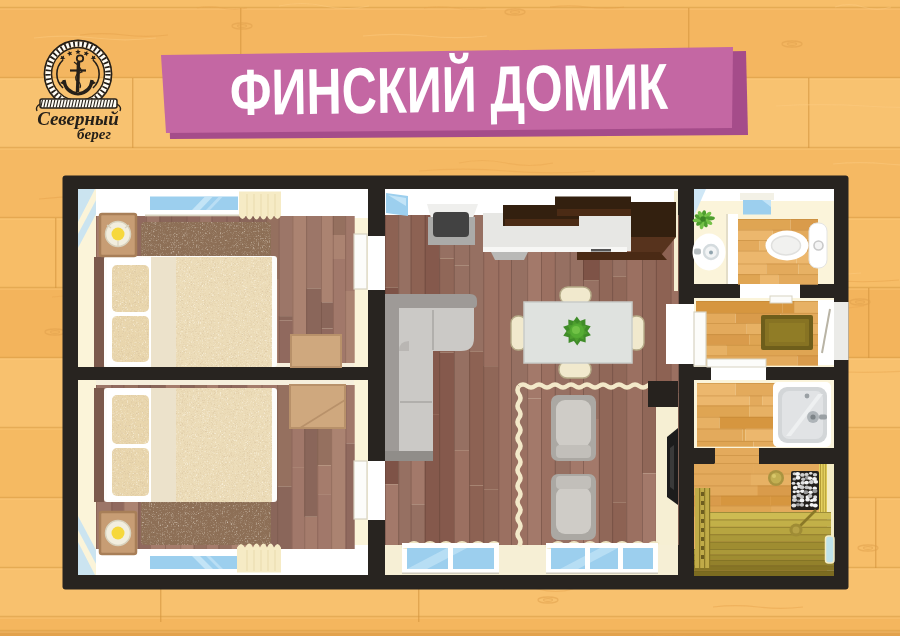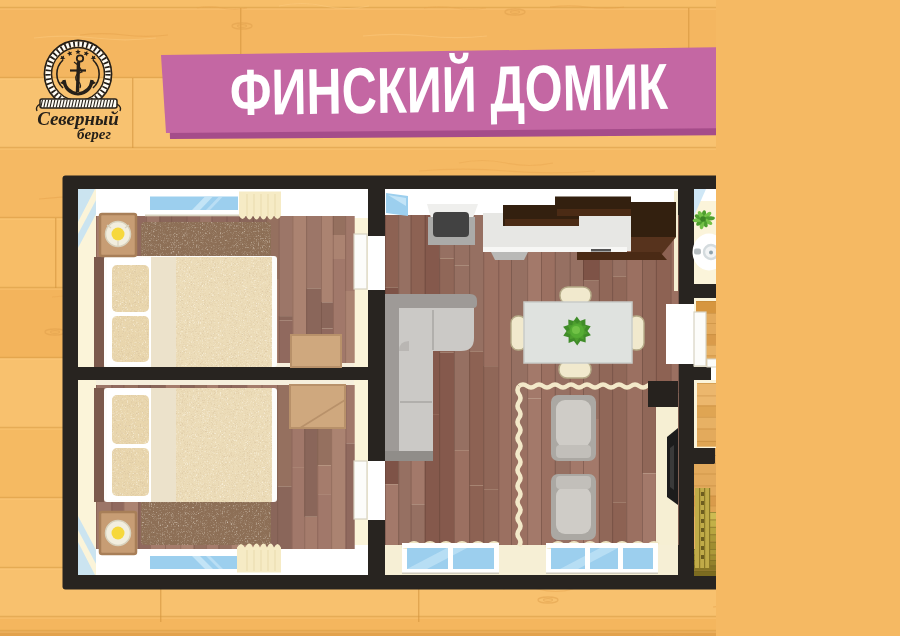--- a/index.html
+++ b/index.html
@@ -1,12 +1,12 @@
 <!DOCTYPE html>
-<html><head><meta charset="utf-8"><title>plan</title><style>html,body{margin:0;padding:0;background:#f5b963}#c{position:relative;width:716px;height:636px;overflow:hidden;font-family:"Liberation Sans",sans-serif}svg{display:block}</style></head><body>
+<html><head><meta charset="utf-8"><title>plan</title><style>html,body{margin:0;padding:0;background:#f5b963}#c{position:relative;width:900px;height:636px;overflow:hidden;font-family:"Liberation Sans",sans-serif}svg{display:block}</style></head><body>
 <div id="c">
     <svg width="900" height="636" viewBox="0 0 900 636">
       <defs>
 <filter id="spkB" x="-5%" y="-5%" width="110%" height="110%">
 <feTurbulence type="turbulence" baseFrequency="0.55" numOctaves="2" seed="7"></feTurbulence>
 <feColorMatrix type="matrix" values="0 0 0 0 0.70  0 0 0 0 0.56  0 0 0 0 0.36  2.2 0 0 0 -0.55"></feColorMatrix>
 <feComposite in2="SourceGraphic" operator="in"></feComposite>
 </filter>
 <filter id="spkL" x="-5%" y="-5%" width="110%" height="110%">
 <feTurbulence type="turbulence" baseFrequency="0.55" numOctaves="2" seed="3"></feTurbulence>

